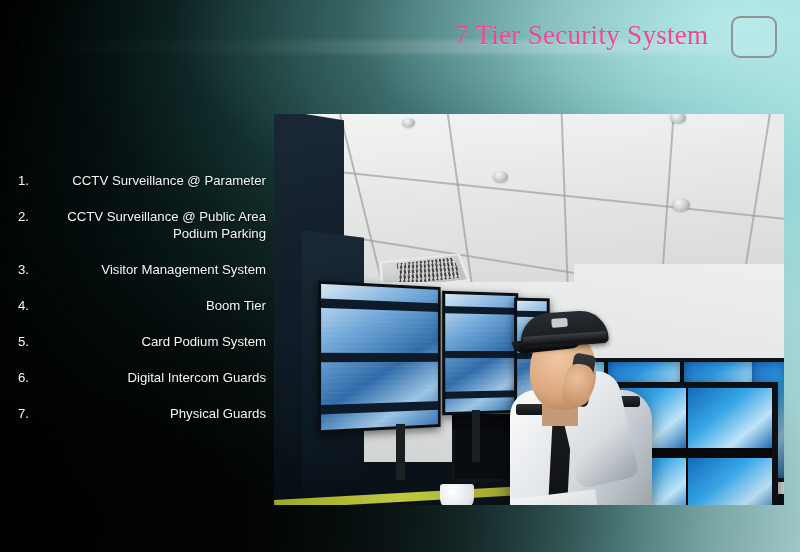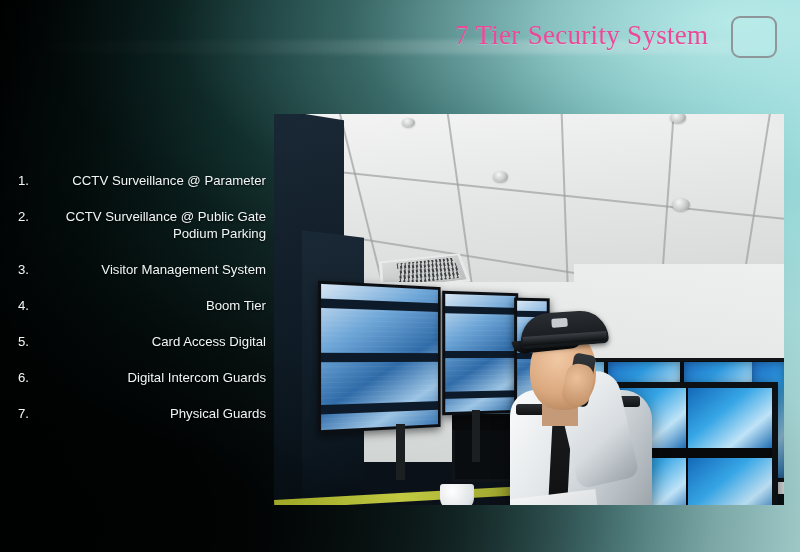--- a/index.html
+++ b/index.html
@@ -355,38 +355,38 @@
   <div class="list">
 
     <div class="list-item">
       <span class="li-num">1.</span>
       <span class="li-text"><span>CCTV Surveillance @ Parameter</span></span>
     </div>
 
     <div class="list-item">
       <span class="li-num">2.</span>
       <span class="li-text">
-        <span>CCTV  Surveillance @ Public Gate</span>
+        <span>CCTV  Surveillance @ Public Area</span>
         <span class="cont">Podium Parking</span>
       </span>
     </div>
 
     <div class="list-item">
       <span class="li-num">3.</span>
       <span class="li-text"><span>Visitor Management System</span></span>
     </div>
 
     <div class="list-item">
       <span class="li-num">4.</span>
       <span class="li-text"><span>Boom Tier</span></span>
     </div>
 
     <div class="list-item">
       <span class="li-num">5.</span>
-      <span class="li-text"><span>Card Access Digital</span></span>
+      <span class="li-text"><span>Card Podium System</span></span>
     </div>
 
     <div class="list-item">
       <span class="li-num">6.</span>
       <span class="li-text"><span>Digital Intercom Guards</span></span>
     </div>
 
     <div class="list-item">
       <span class="li-num">7.</span>
       <span class="li-text"><span>Physical Guards</span></span>

